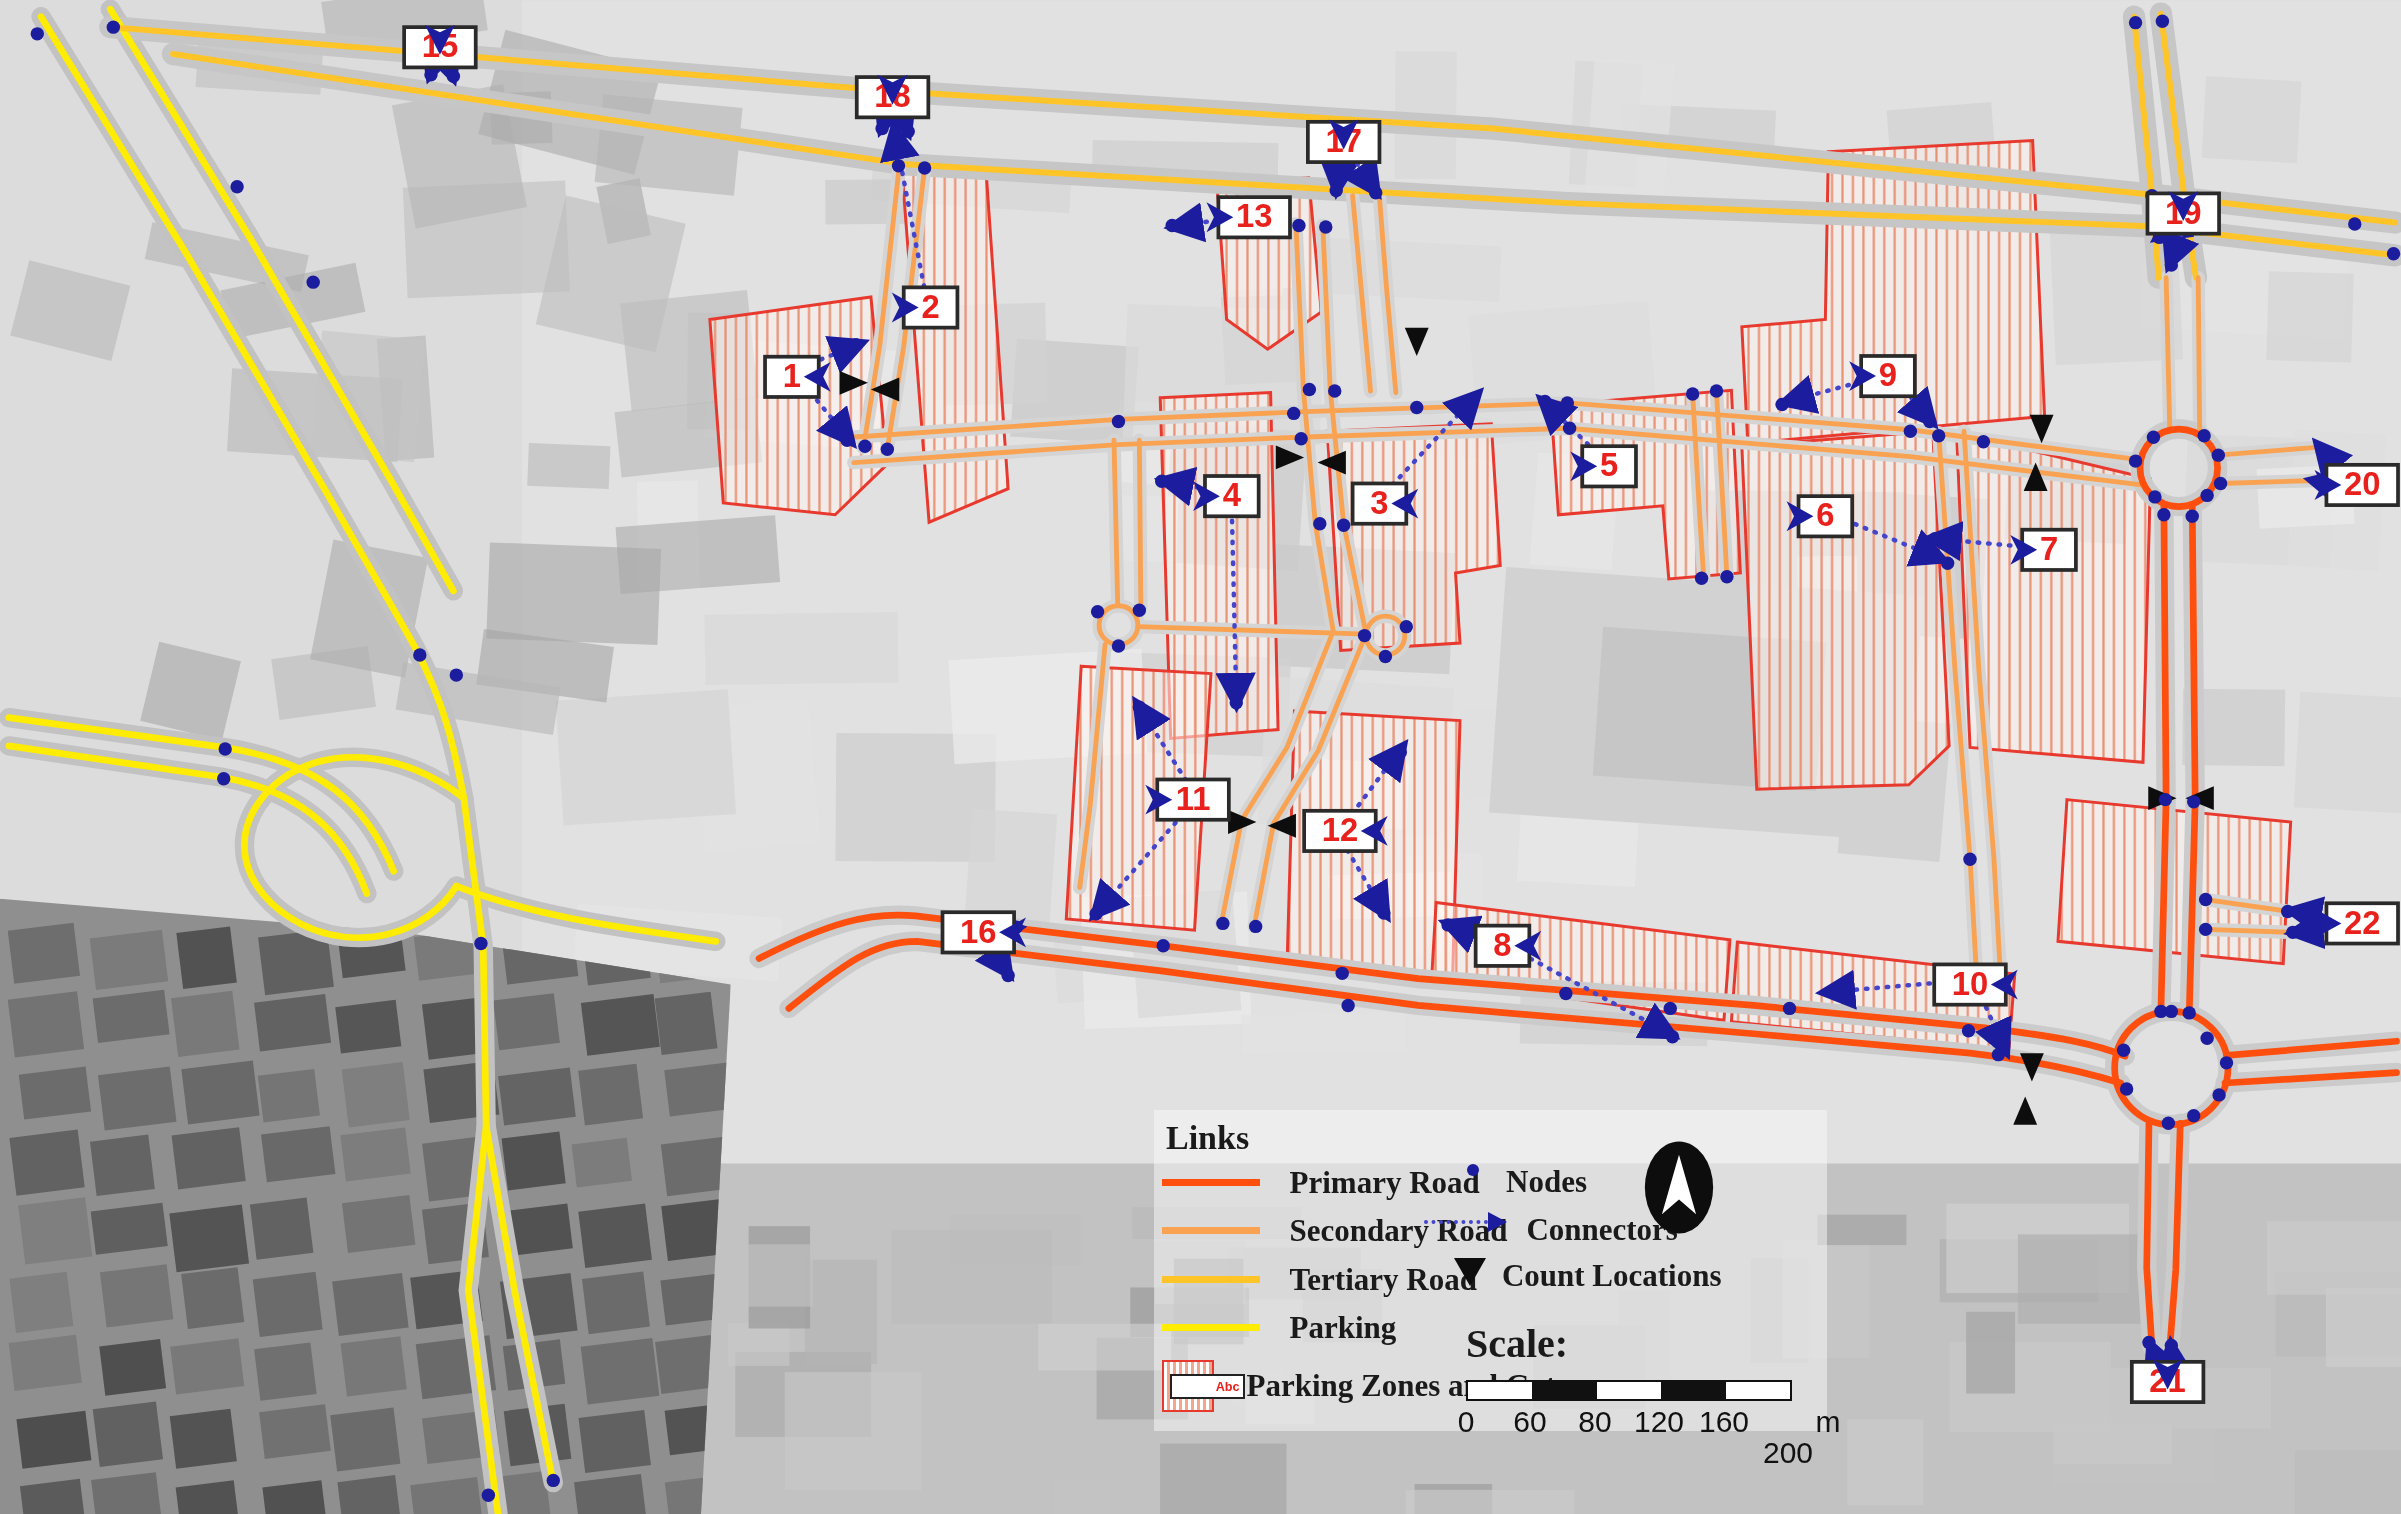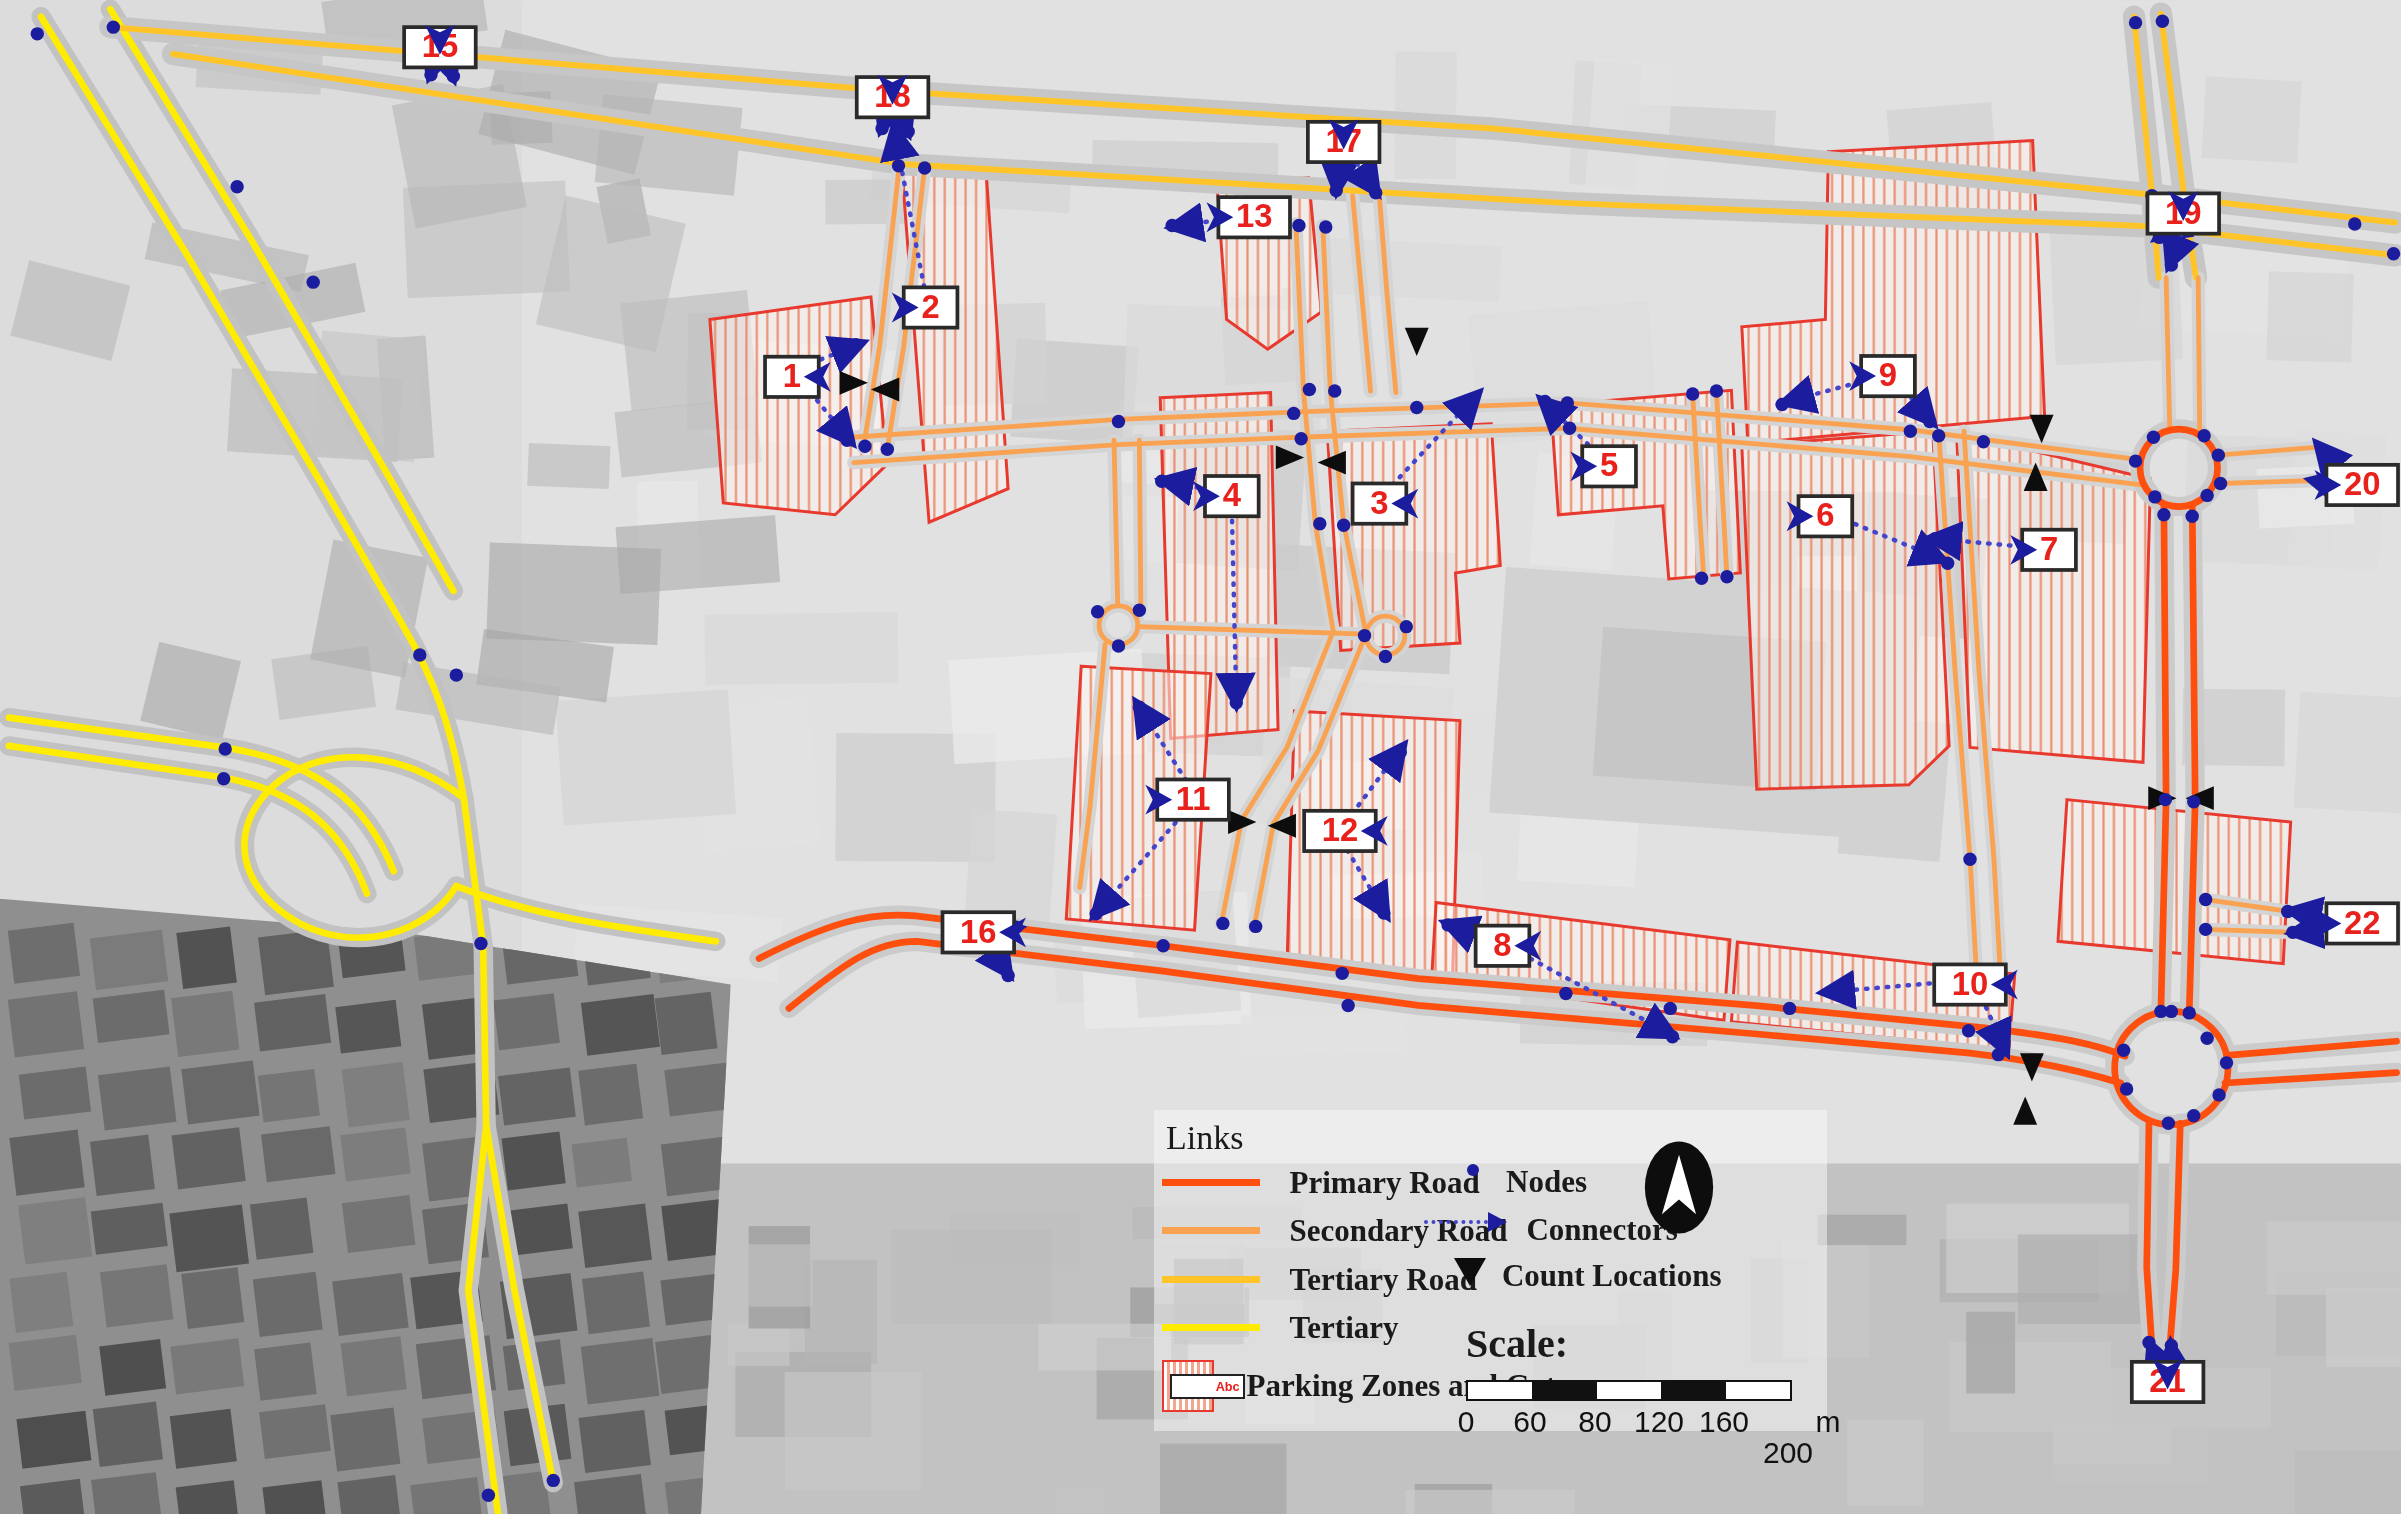--- a/index.html
+++ b/index.html
@@ -2,21 +2,21 @@
 <html style="font-size:12px"><head>
 <meta charset="utf-8">
 <style>
   html,body{margin:0;padding:0;background:#fff;}
   #stage{position:relative;width:2401px;height:1515px;overflow:hidden;background:#dcdcdc;
          font-family:"Liberation Serif",serif;}
   #map{position:absolute;left:0;top:0;}
   
   #legend{position:absolute;left:1154px;top:1110px;width:673px;height:321px;
           background:rgba(250,250,250,0.50);}
-  #legend .title{position:absolute;left:12px;top:9px;font-size:34px;font-weight:normal;color:#1a1a1a;text-align:center;}
+  #legend .title{position:absolute;left:12px;top:9px;font-size:34px;font-weight:bold;color:#1a1a1a;text-align:center;}
   .lrow{position:absolute;left:7.5px;height:37px;display:flex;align-items:center;}
   .lrow .swatch{width:98px;height:6.7px;margin-right:30px;flex:0 0 auto;}
   .lrow .lbl{font-size:31px;font-weight:bold;color:#1a1a1a;white-space:nowrap;}
   .srow{position:absolute;display:flex;align-items:flex-start;}
   .srow .lbl{font-size:31px;font-weight:bold;color:#1a1a1a;white-space:nowrap;}
   .dot{width:12px;height:12px;border-radius:50%;background:#1c1c9e;margin:0 27px 0 9px;}
   .conn-ico{display:flex;align-items:center;margin-right:19.4px;}
   .conn-dots{width:64px;border-top:4.5px dotted #4444cc;}
   .conn-arrow{width:0;height:0;border-left:19.4px solid #1c1c9e;border-top:10.4px solid transparent;
               border-bottom:10.4px solid transparent;}
@@ -652,21 +652,21 @@
     <div class="lrow" style="top:102px">
       <div class="swatch" style="background: rgb(249, 162, 81);"></div>
       <div class="lbl">Secondary Road</div>
     </div>
     <div class="lrow" style="top:151px">
       <div class="swatch" style="background: rgb(255, 196, 39);"></div>
       <div class="lbl">Tertiary Road</div>
     </div>
     <div class="lrow" style="top:199px">
       <div class="swatch" style="background: rgb(255, 236, 0);"></div>
-      <div class="lbl">Tertiary</div>
+      <div class="lbl">Parking</div>
     </div>
     <div class="lrow" style="top:246px;height:60px">
       <div class="pk-ico">
         <div class="pk-inner">Abc</div>
       </div>
       <div class="lbl">Parking Zones and Gates</div>
     </div>
 
     <div class="srow" style="left:304px;top:54px;height:37px">
       <div class="dot"></div>

